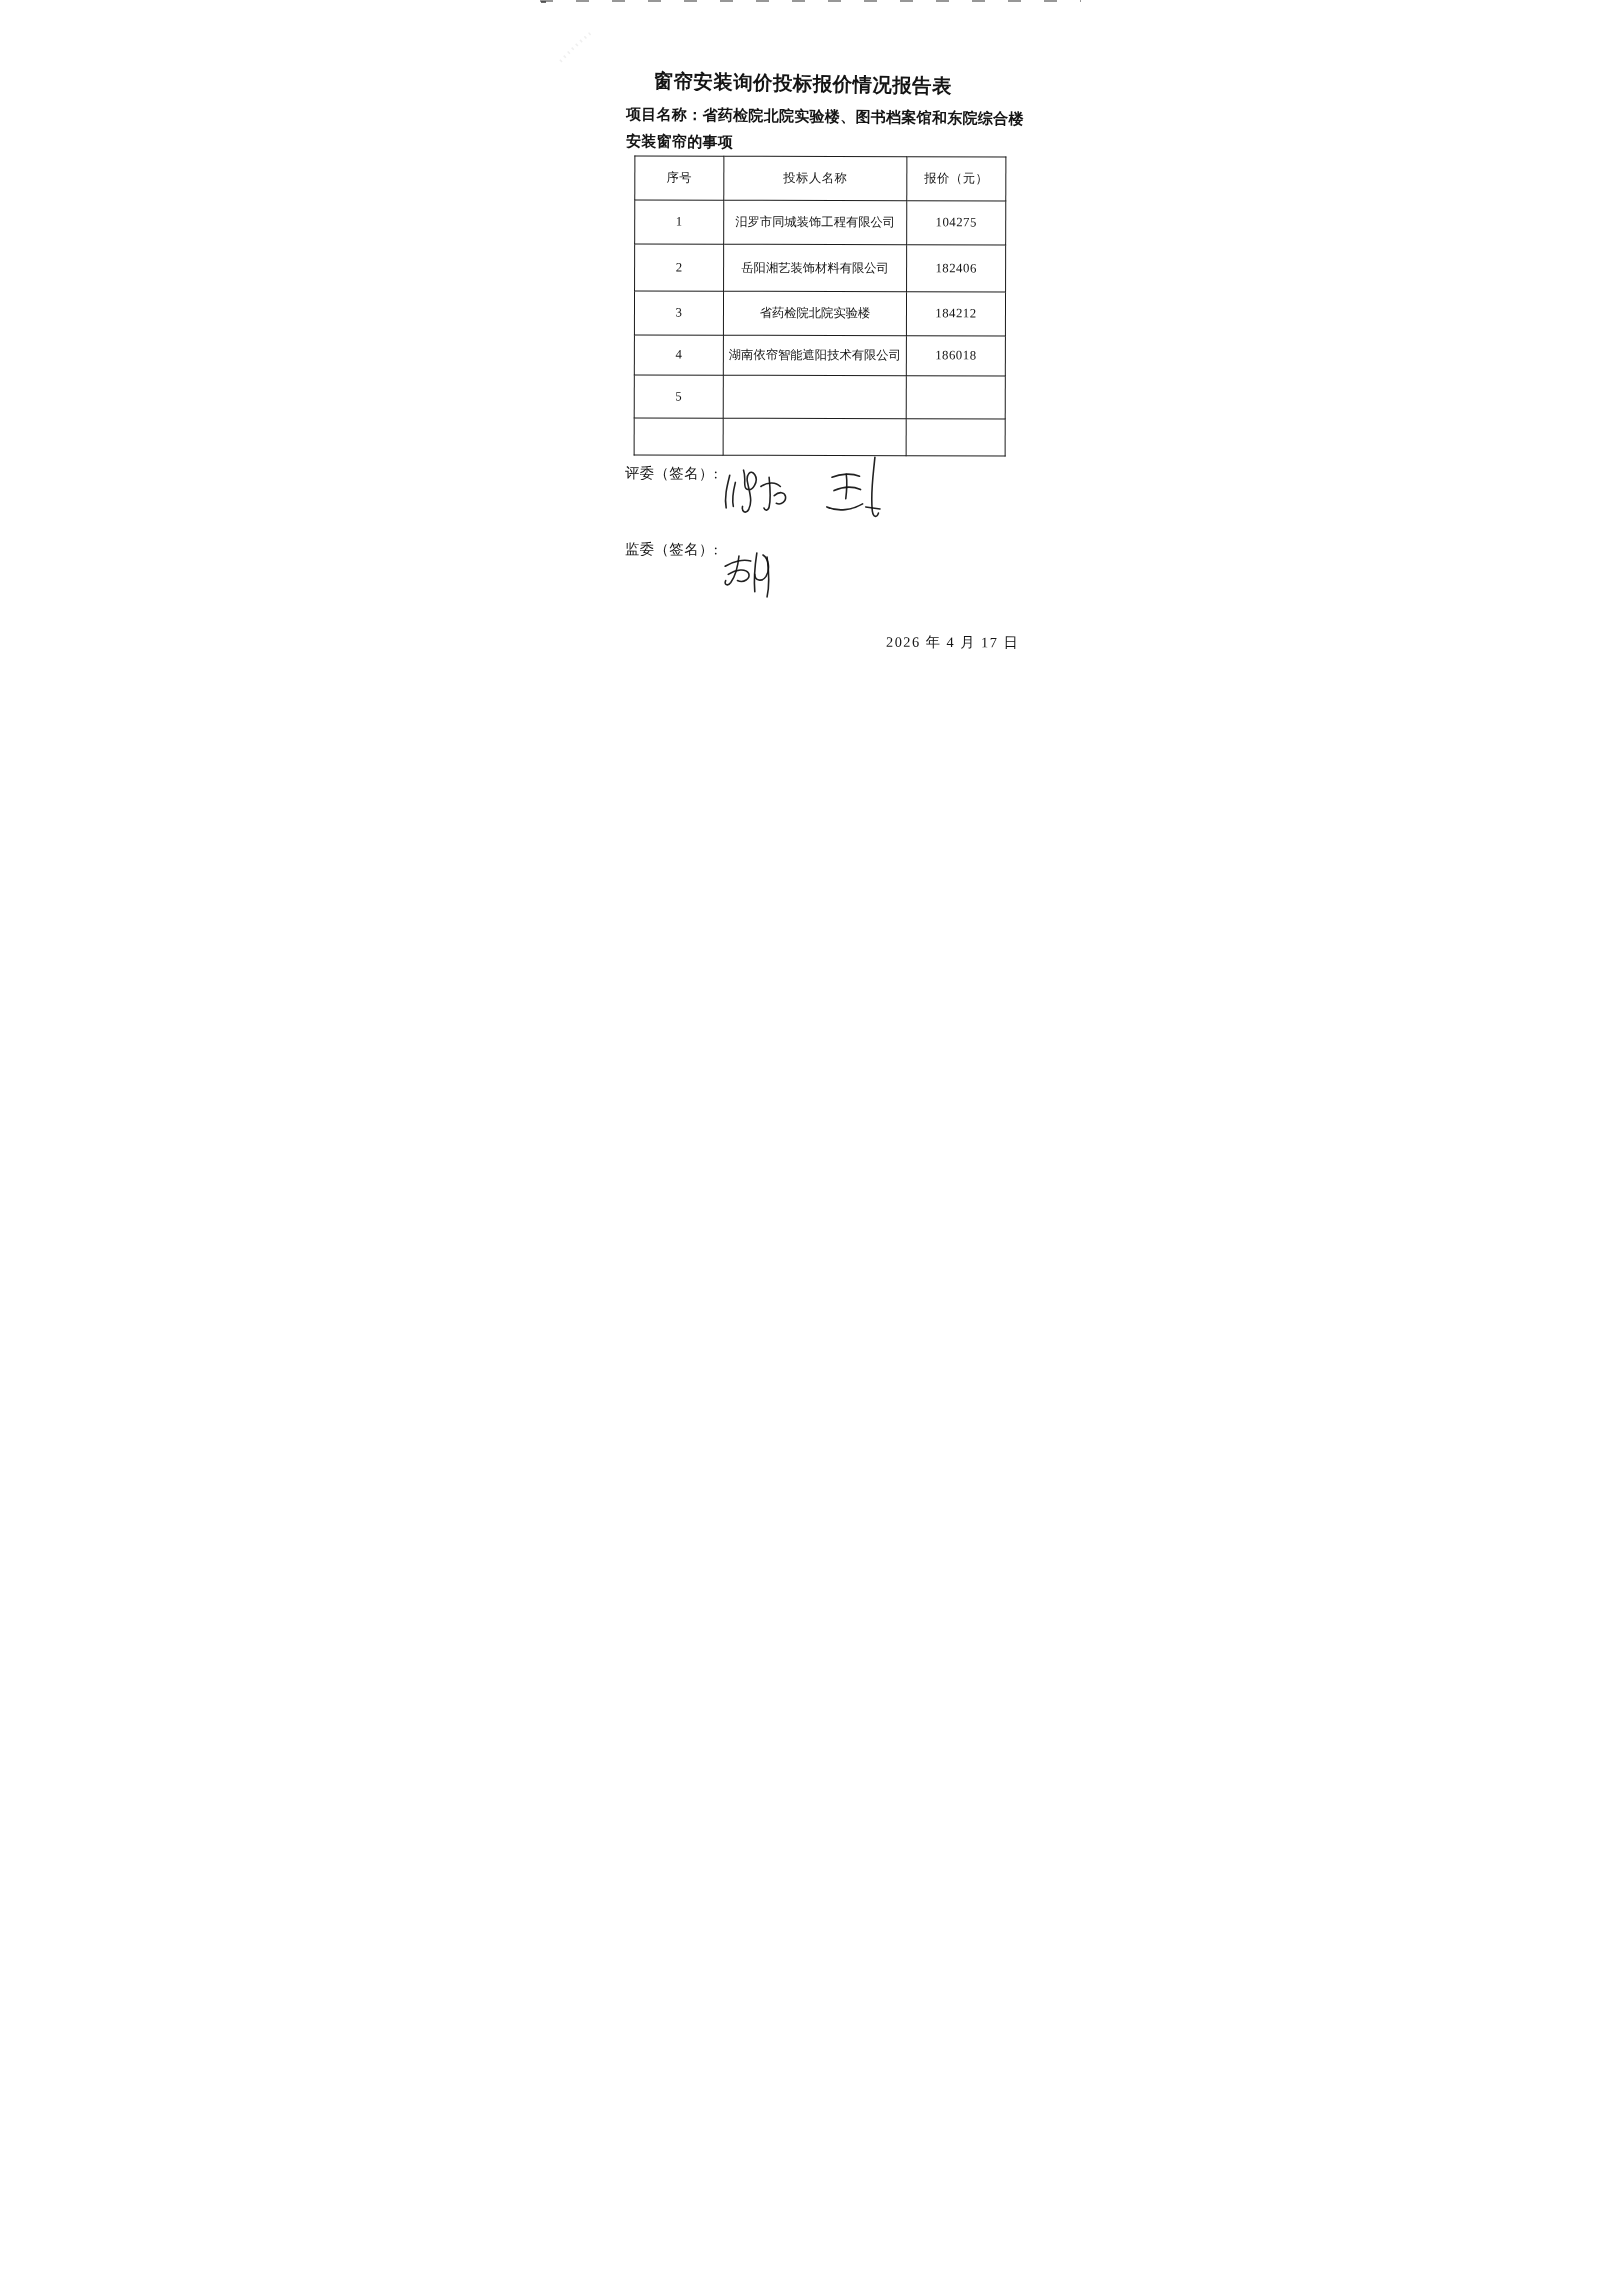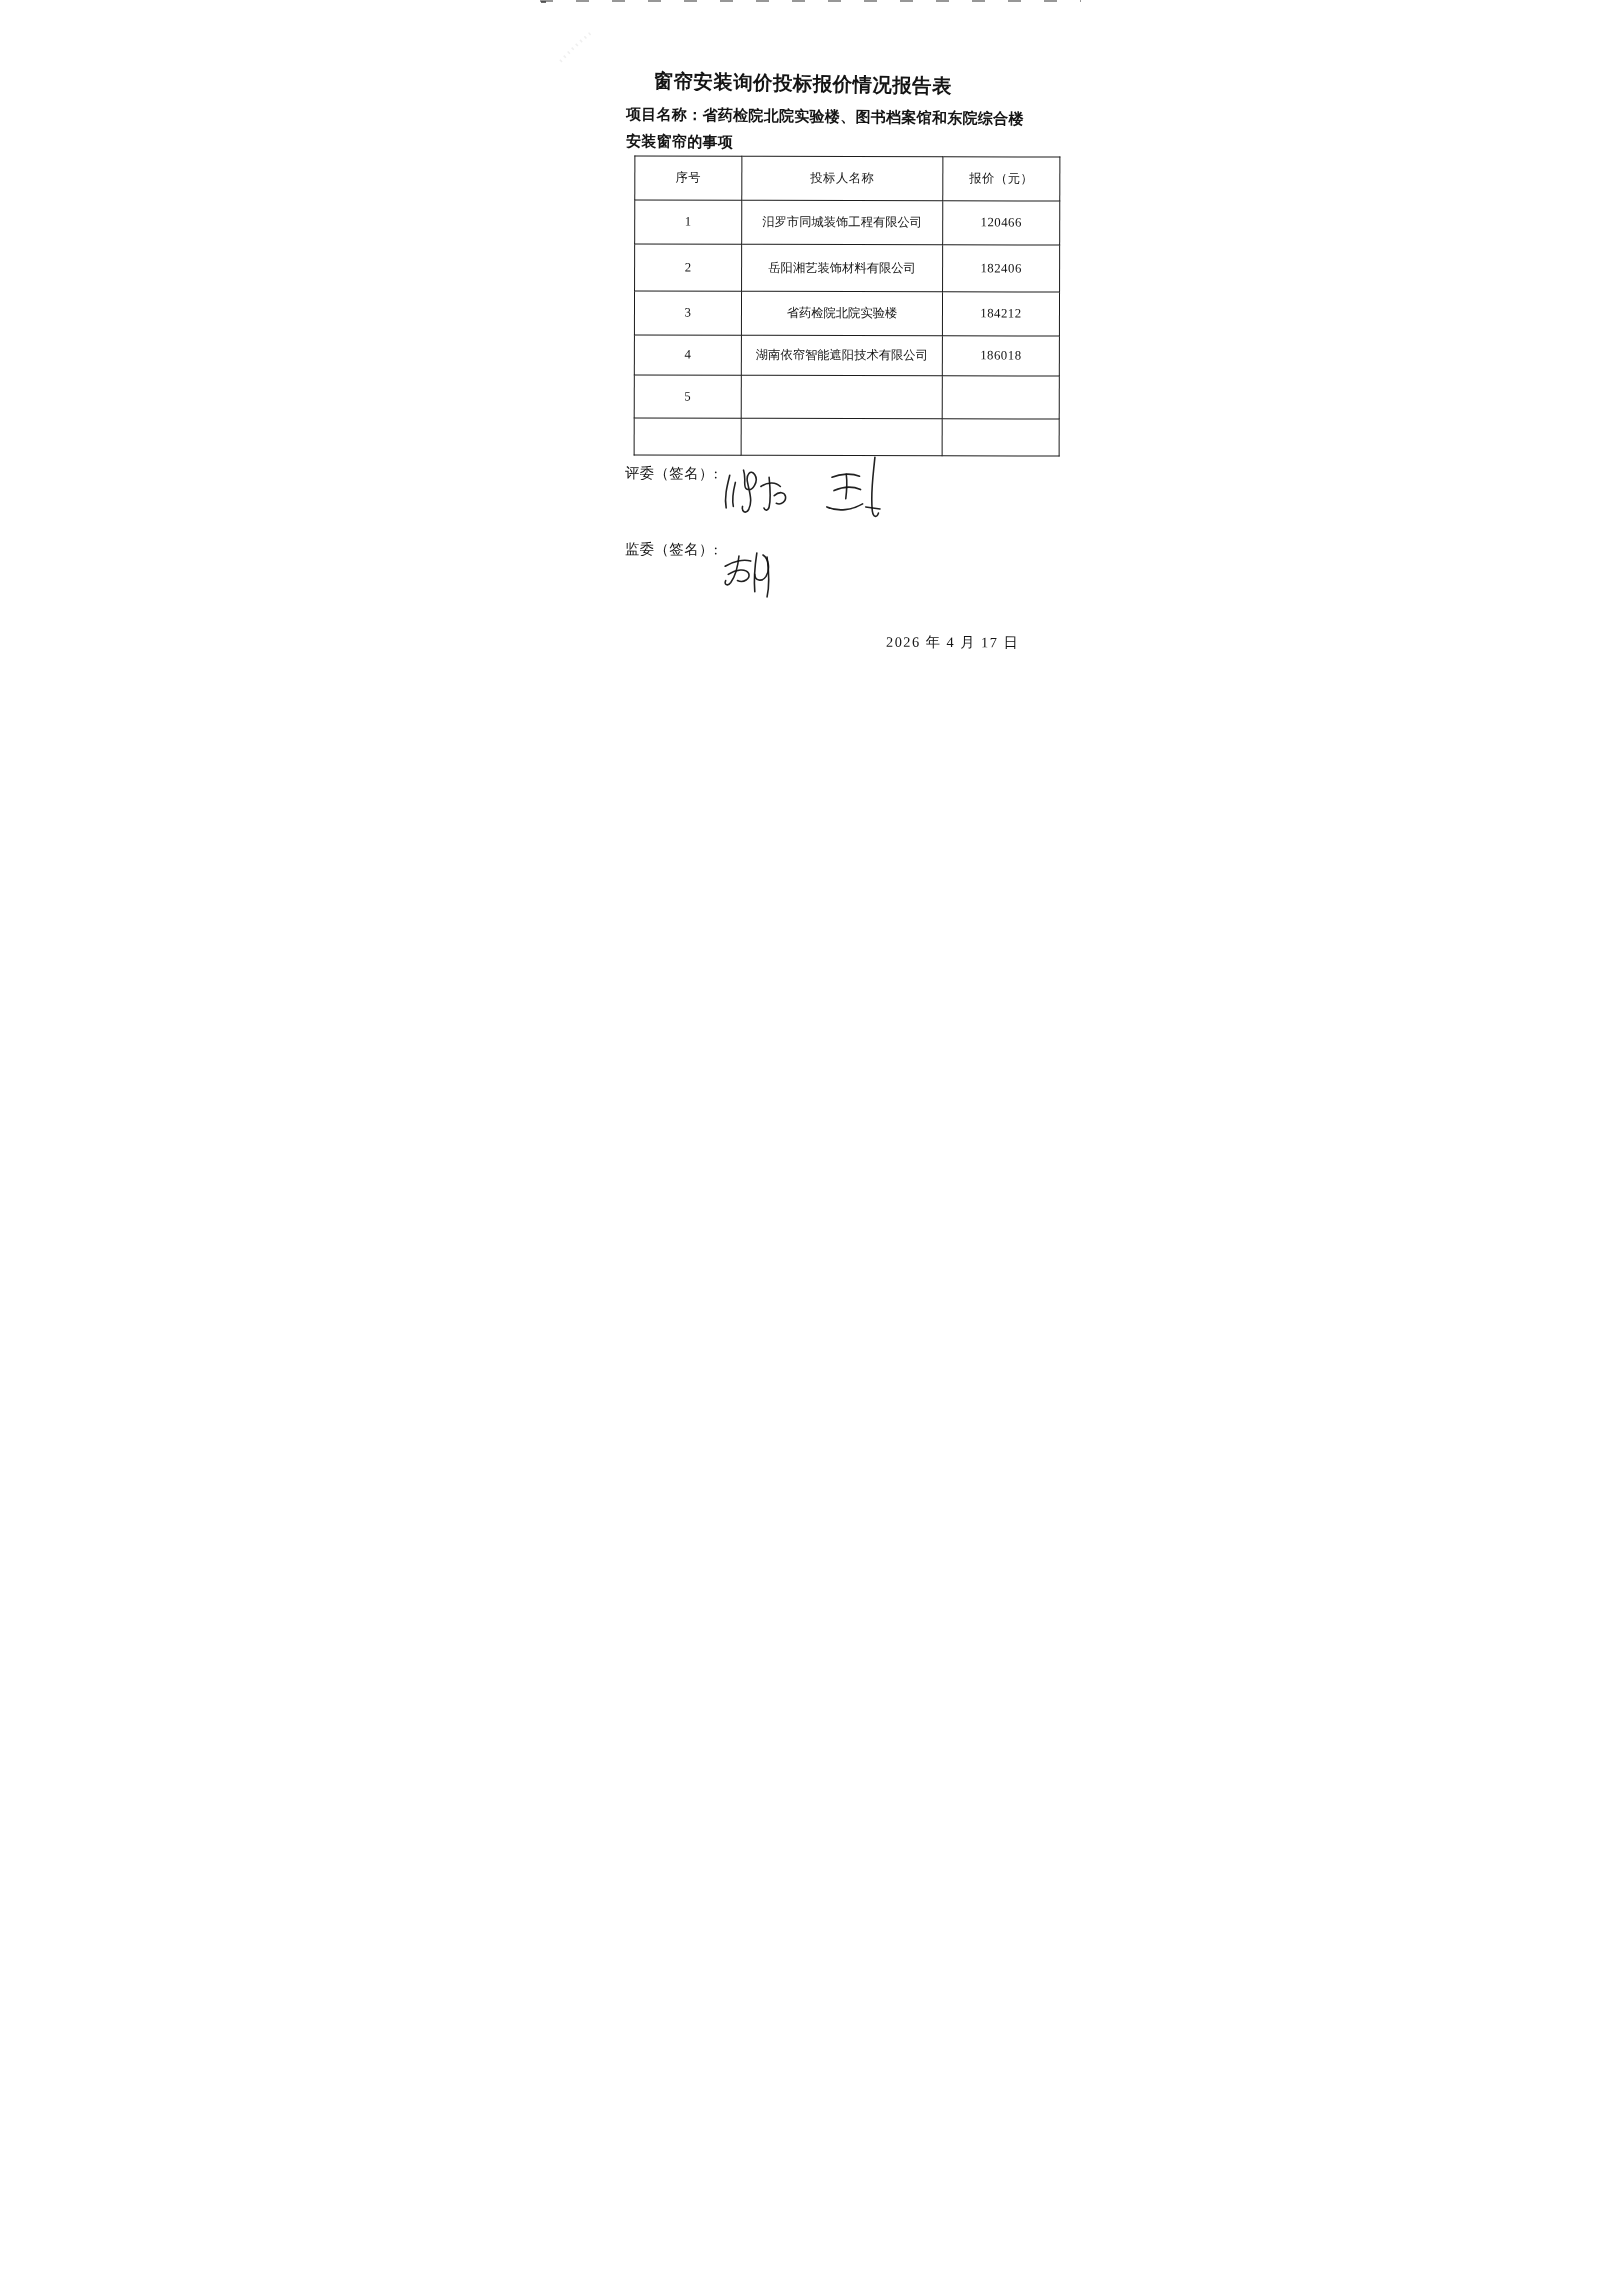--- a/index.html
+++ b/index.html
@@ -53,21 +53,21 @@
     width:368px;height:300px;
     border-collapse:collapse;table-layout:fixed;
     transform:rotate(0.15deg);
     font-size:12.3px;
   }
   .bid-table td,.bid-table th{
     border:0.7px solid #1b1b1b;
     border-top-width:1.2px;
     border-bottom-width:1.2px;
     text-align:center;vertical-align:middle;
-    padding:9px;font-weight:normal;
+    padding:0;font-weight:normal;
     overflow:hidden;white-space:nowrap;
   }
   .bid-table{border:1.5px solid #141414;}
   .col-no{width:88px;}
   .col-bidder{width:182px;}
   .col-price{width:98px;font-family:Liberation Mono, monospace;}
   .cell-num{font-size:12.8px;letter-spacing:0.5px;}
   .header-cell{font-size:12.3px;letter-spacing:0.5px;}
   
   .sig-label{
@@ -111,21 +111,21 @@
   <table class="bid-table">
     <tbody>
         <tr style="height:44px;">
       <th class="col-no header-cell">序号</th>
       <th class="col-bidder header-cell">投标人名称</th>
       <th class="col-price header-cell">报价（元）</th>
     </tr>
     <tr style="height:44px;">
       <td class="cell-num">1</td>
       <td>汨罗市同城装饰工程有限公司</td>
-      <td class="cell-num">120466</td>
+      <td class="cell-num">104275</td>
     </tr>
     <tr style="height:47px;">
       <td class="cell-num">2</td>
       <td>岳阳湘艺装饰材料有限公司</td>
       <td class="cell-num">182406</td>
     </tr>
     <tr style="height:44px;">
       <td class="cell-num">3</td>
       <td>省药检院北院实验楼</td>
       <td class="cell-num">184212</td>

